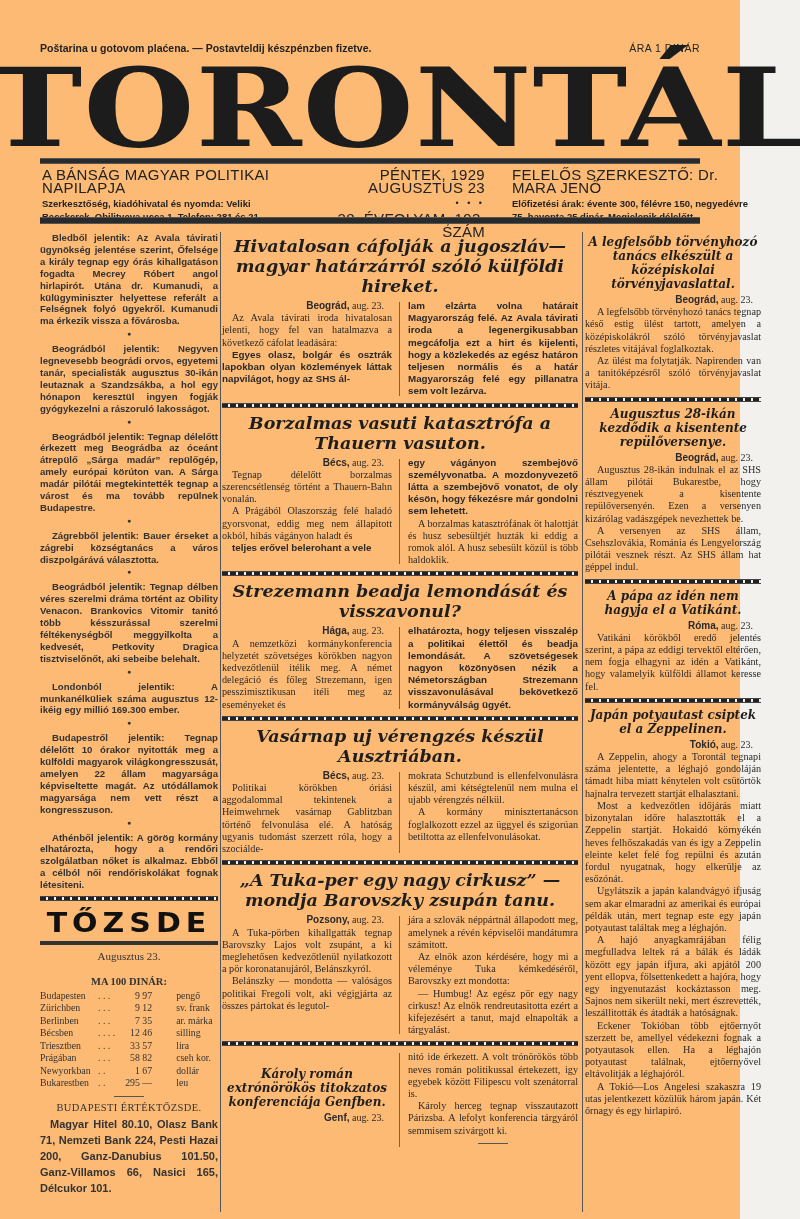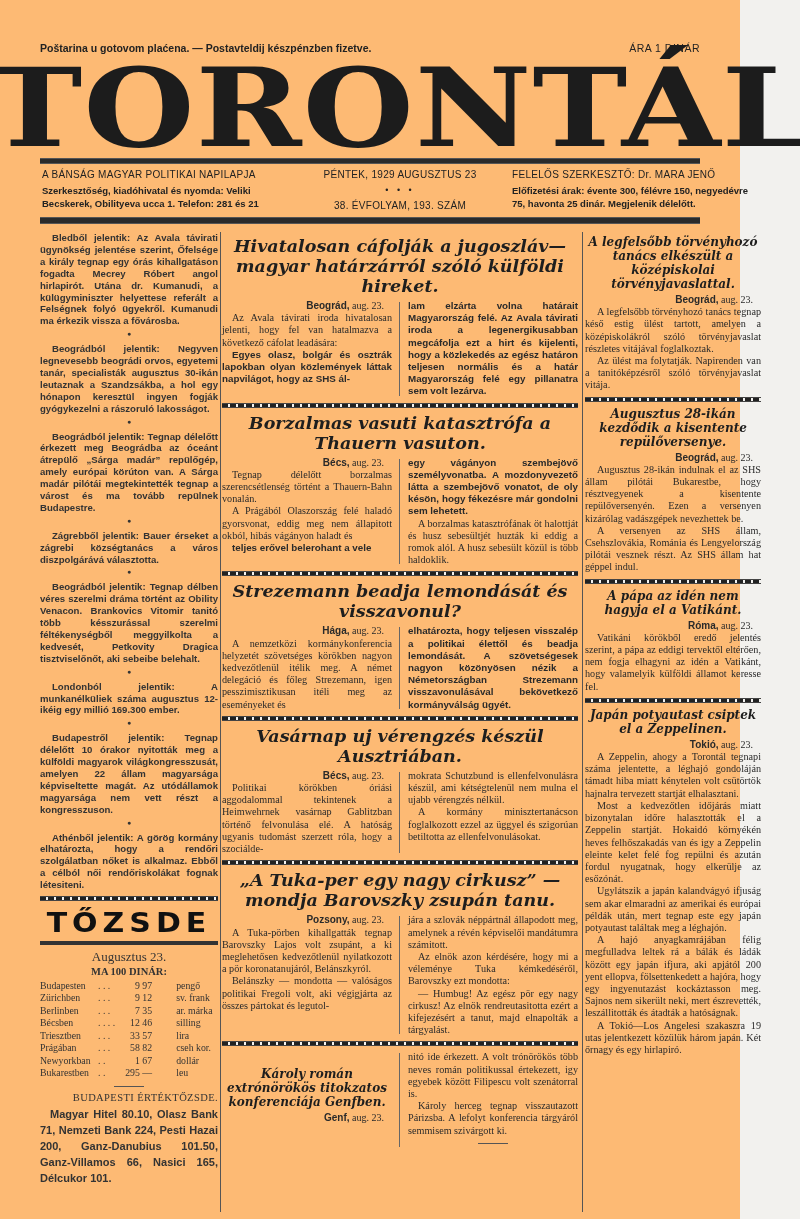--- a/index.html
+++ b/index.html
@@ -12,23 +12,23 @@
   .topline { position: absolute; top: 42px; left: 40px; right: 40px; height: 14px; font-size: 10.5px; font-family: "Liberation Sans", sans-serif; font-weight: bold; color: #222; }
   .topline .left { position: absolute; left: 0; top: 0; }
   .topline .right { position: absolute; right: 0; top: 0; font-weight: normal; letter-spacing: 0.5px; }
   .title { position: absolute; top: 58px; left: 0; width: 800px; text-align: center; font-family: "DejaVu Serif", serif; font-size: 108px; line-height: 100px; letter-spacing: 1px; color: #1c1c1c; font-weight: bold; transform: scaleX(1.18); transform-origin: center; }
   .rule-heavy { position: absolute; left: 40px; right: 40px; height: 6px; background: #2a2a2a; border-top: 1px solid #555; border-bottom: 1px solid #555; }
   .rule-1 { top: 158px; }
   .rule-2 { top: 217px; height: 7px; }
 
   .sub { position: absolute; top: 168px; font-family: "Liberation Sans", sans-serif; font-size: 10px; color: #222; line-height: 13px; }
   .sub-left { left: 42px; width: 245px; }
-  .sub-mid { left: 315px; width: 170px; text-align: center; }
+  .sub-mid { left: 315px; width: 170px; text-align: right; }
   .sub-right { left: 512px; width: 245px; }
-  .sub .head { font-size: 10px; letter-spacing: 0.3px; margin-bottom: 3px; }
+  .sub .head { font-size: 15px; letter-spacing: 0.3px; margin-bottom: 3px; }
   .sub .small { font-size: 9.5px; font-weight: bold; }
   .dots { font-size: 9px; letter-spacing: 3px; }
 
   
   .col { position: absolute; top: 232px; font-size: 10.2px; line-height: 12.2px; text-align: justify; }
   .col-left { left: 40px; width: 178px; font-family: "Liberation Sans", sans-serif; font-weight: bold; font-size: 9.6px; line-height: 11.9px; color: #333; }
   .col-mid { left: 222px; width: 356px; }
   .col-right { left: 585px; width: 176px; }
 
   .vrule { position: absolute; width: 1px; background: #555; }
@@ -54,21 +54,21 @@
   .bold-s { font-family: Liberation Sans, sans-serif; font-weight: bold; font-size: 9.8px; }
 
   
   .tozsde-logo { font-family: "DejaVu Sans", sans-serif; font-weight: bold; font-size: 30px; letter-spacing: 5px; text-align: center; color: #111; margin-top: 6px; line-height: 32px; transform: scaleY(0.9); }
   .tozsde-rule { height: 4px; background: #333; margin: 2px 0 6px; }
   .center { text-align: center; }
   .rates { width: 100%; border-collapse: collapse; font-size: 9.8px; }
   .rates td { padding: 0; line-height: 12.5px; white-space: nowrap; margin-left: 42px; }
   .rates td.num { text-align: right; padding-right: 24px; }
   .short-rule { width: 30px; height: 1px; background: #555; margin: 6px auto 5px; }
-  .bet-head { text-align: right; font-weight: normal; font-size: 10.5px; letter-spacing: 0.4px; margin-bottom: 2px; }
+  .bet-head { text-align: center; font-weight: normal; font-size: 10.5px; letter-spacing: 0.4px; margin-bottom: 2px; }
 </style>
 </head>
 <body>
 
 <div class="page">
 
   <div class="topline">
     <span class="left">Poštarina u gotovom plaćena. — Postavteldij készpénzben fizetve.</span>
     <span class="right">ÁRA 1 DINÁR</span>
   </div>
@@ -108,21 +108,21 @@
     <div class="star">●</div>
     <p>Budapestről jelentik: Tegnap délelőtt 10 órakor nyitották meg a külföldi magyarok világkongresszusát, amelyen 22 állam magyarsága képviseltette magát. Az utódállamok magyarsága nem vett részt a kongresszuson.</p>
     <div class="star">●</div>
     <p>Athénből jelentik: A görög kormány elhatározta, hogy a rendőri szolgálatban nőket is alkalmaz. Ebből a célból női rendőriskolákat fognak létesiteni.</p>
 
     <div class="chain"></div>
 
     <div style="font-weight:normal; font-family:'Liberation Serif', serif;">
       <div class="tozsde-logo">TŐZSDE</div>
       <div class="tozsde-rule"></div>
-      <div class="center" style="font-size:13px; margin-bottom:3px;">Augusztus 23.</div>
+      <div class="center" style="font-size:11px; margin-bottom:13px;">Augusztus 23.</div>
       <div class="center" style="font-size:10.5px; font-weight:bold; margin-bottom:2px;">MA 100 DINÁR:</div>
       <table class="rates">
         <tbody>
             <tr>
               <td>Budapesten</td>
               <td>. . .</td>
               <td class="num">9 97</td>
               <td>pengő</td>
             </tr>
         <tr>
@@ -294,17 +294,18 @@
     </div>
     <div class="chain"></div>
 
     <div>
       <div class="hl hl-small">Japán potyautast csiptek el a Zeppelinen.</div>
       <div class="dateline"><b>Tokió,</b> <span>aug. 23.</span></div>
       <p>A Zeppelin, ahogy a Torontál tegnapi száma jelentette, a léghajó gondoláján támadt hiba miatt kénytelen volt csütörtök hajnalra tervezett startját elhalasztani.</p>
       <p>Most a kedvezőtlen időjárás miatt bizonytalan időre halasztották el a Zeppelin startját. Hokaidó környékén heves felhőszakadás van és igy a Zeppelin eleinte kelet felé fog repülni és azután fordul nyugatnak, hogy elkerülje az esőzónát.</p>
       <p>Ugylátszik a japán kalandvágyó ifjuság sem akar elmaradni az amerikai és európai példák után, mert tegnap este egy japán potyautast találtak meg a léghajón.</p>
       <p>A hajó anyagkamrájában félig megfulladva leltek rá a bálák és ládák között egy japán ifjura, aki apjától 200 yent ellopva, fölsettenkedett a hajóra, hogy egy ingyenutazást kockáztasson meg. Sajnos nem sikerült neki, mert észrevették, leszállitották és átadták a hatóságnak.</p>
+      <p>Eckener Tokióban több ejtőernyőt szerzett be, amellyel védekezni fognak a potyautasok ellen. Ha a léghajón potyautast találnak, ejtőernyővel eltávolitják a léghajóról.</p>
       <p>A Tokió—Los Angelesi szakaszra 19 utas jelentkezett közülük három japán. Két őrnagy és egy hirlapiró.</p>
     </div>
   </div>
 
 </div>
 
 </body></html>

